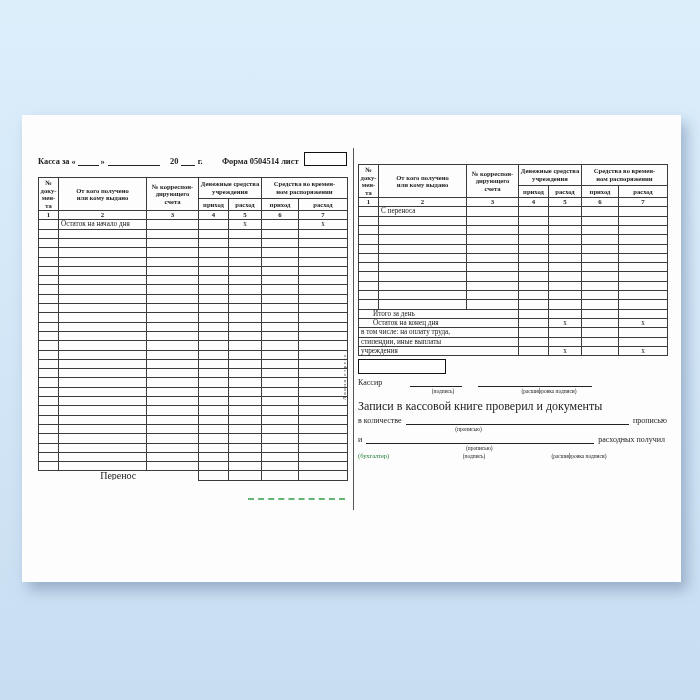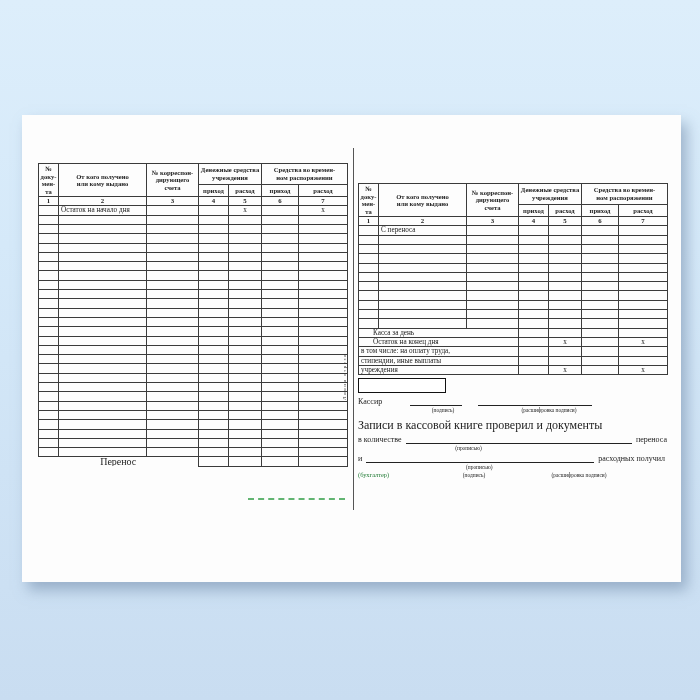--- a/index.html
+++ b/index.html
@@ -21,21 +21,21 @@
   .form-table{border-collapse:collapse;table-layout:fixed;width:309px;margin-top:11px;}
   .form-table th,.form-table td{border:1px solid #3b3b3b;padding:0 2px;overflow:hidden;}
   .form-table th{font-size:6.6px;line-height:7.6px;font-weight:bold;white-space:pre-line;
     text-align:center;vertical-align:middle;padding:1px 0;}
   .numrow td{height:8px;font-size:6.8px;font-weight:bold;text-align:center;line-height:8px;}
   .r td{height:8.3px;font-size:7.2px;line-height:8.3px;white-space:nowrap;}
   .xc{text-align:center;}
   .carry .desc{border:none;text-align:center;font-size:10px;}
   .ind{padding-left:14px !important;}
   .page-right{position:absolute;left:336px;top:37px;width:309px;}
-  .page-right .form-table{margin-top:31px;}
+  .page-right .form-table{margin-top:12px;}
   
   .divider{position:absolute;left:331px;top:33px;width:1px;height:362px;background:#555;}
   .cutline-text{position:absolute;left:320px;top:185px;height:100px;
     writing-mode:vertical-rl;transform:rotate(180deg);font-size:5px;letter-spacing:1.5px;color:#333;}
   .wm-dashes{position:absolute;left:226px;top:383px;width:97px;border-top:2px dashed #2f9e44;opacity:.75;}
   
   .total-line{display:flex;align-items:center;margin-top:3px;font-size:7.8px;font-weight:bold;}
   .total-line .t{flex:1;white-space:nowrap;}
   .total-box{width:86px;height:13px;border:1.5px solid #111;background:#fff;}
   .sig-line{display:inline-block;border-bottom:1px solid #222;height:8px;}
@@ -69,20 +69,33 @@
   .chiefcaps .cg{width:14px;}
   .chiefcaps .c2{width:114px;text-align:center;font-size:5.4px;padding-top:1px;}
 </style>
 </head>
 <body>
 
 <div class="stage">
   <div class="paper">
 
     <div class="page-left">
+      <div class="kassa-line">
+        <span>Касса за «</span>
+        <span class="blank w28"></span>
+        <span>»</span>
+        <span class="blank w70"></span>
+        <span class="g14"></span>
+        <span>20</span>
+        <span class="blank w18"></span>
+        <span>г.</span>
+        <span class="g26"></span>
+        <span>Форма 0504514 лист</span>
+        <span class="sheet-box"></span>
+      </div>
 
       <table class="form-table">
         <colgroup>
           <col style="width:20px">
             <col style="width:88px">
             <col style="width:52px">
           <col style="width:30px">
             <col style="width:33px">
             <col style="width:37px">
             <col style="width:49px">
@@ -515,21 +528,21 @@
             <tr class="r">
             <td></td>
               <td></td>
               <td></td>
             <td></td>
               <td></td>
               <td></td>
               <td></td>
           </tr>
           <tr class="r">
-            <td colspan="3" class="ind">Касса за день</td>
+            <td colspan="3" class="ind">Итого за день</td>
             <td></td>
             <td class="xc"></td>
             <td></td>
             <td class="xc"></td>
           </tr>
           <tr class="r">
             <td colspan="3" class="ind">Остаток на конец дня</td>
             <td></td>
             <td class="xc">х</td>
             <td></td>
@@ -574,21 +587,21 @@
         <span class="cap c1">(подпись)</span>
         <span class="cg"></span>
         <span class="cap c2">(расшифровка подписи)</span>
       </div>
 
       <div class="records">Записи в кассовой книге проверил и документы</div>
 
       <div class="frow qty">
         <span>в количестве</span>
         <span class="sig-line line"></span>
-        <span>переноса</span>
+        <span>прописью</span>
       </div>
       <div class="capcenter">(прописью)</div>
 
       <div class="frow androw">
         <span>и</span>
         <span class="sig-line line"></span>
         <span>расходных получил</span>
       </div>
       <div class="capcenter2">(прописью)</div>
 

